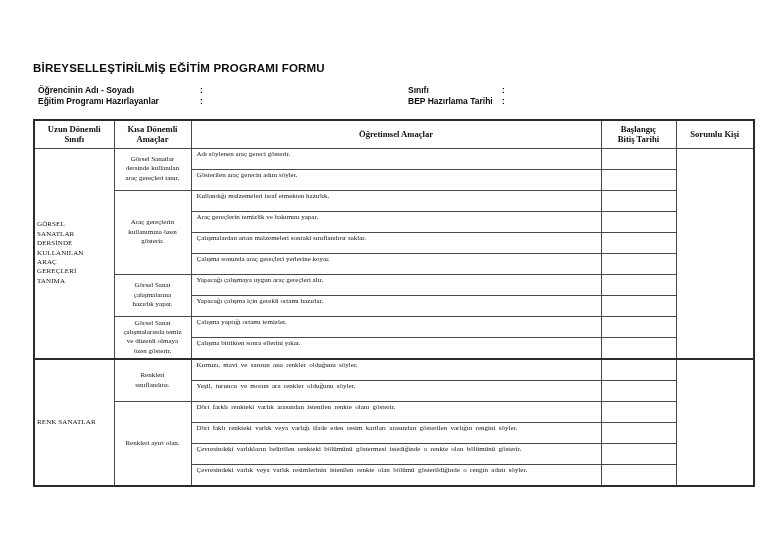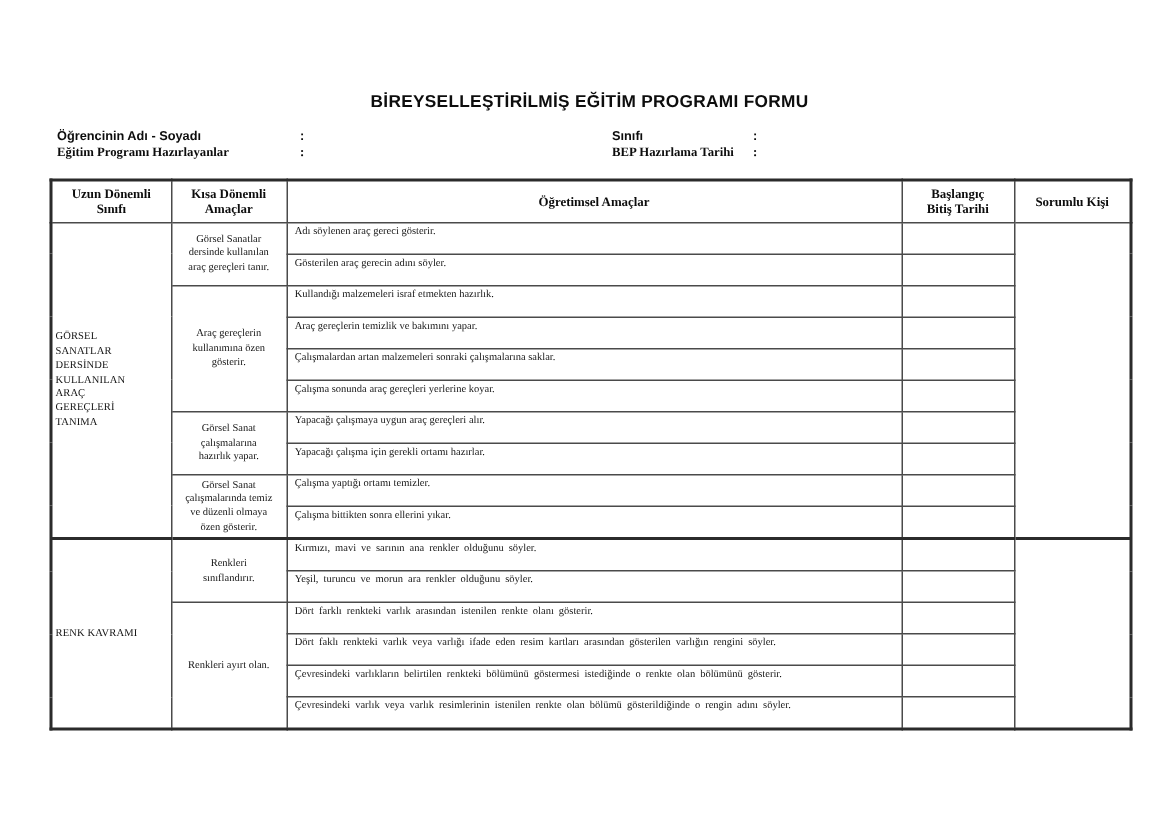--- a/index.html
+++ b/index.html
@@ -1,35 +1,35 @@
 <!DOCTYPE html>
 <html><head>
 <meta charset="utf-8">
 <style>
   html,body{margin:0;padding:0;}
   body{
     width:768px;height:543px;background:#ffffff;position:relative;
     font-family:"Liberation Serif", serif;color:#111;overflow:hidden;
   }
   .doc-title{
-    position:absolute;top:61px;left:33px;width:720px;text-align:center;
+    position:absolute;top:61px;left:33px;width:720px;text-align:left;
     font-family:"Liberation Sans", sans-serif;font-weight:bold;
     font-size:11.5px;line-height:14px;letter-spacing:0.2px;color:#0d0d0d;
     white-space:nowrap;
   }
   .info-line{position:absolute;left:0;width:768px;height:12px;
     font-family:"Liberation Sans", sans-serif;font-weight:bold;
     font-size:8.5px;line-height:12px;color:#0d0d0d;}
   .info-line .lbl{position:absolute;white-space:nowrap;}
   .il-left{left:38px;}
   .il-left-colon{left:200px;}
   .il-right{left:392px;margin-left:16px;}
   .il-right-colon{left:502px;}
   .line1{top:84px;}
-  .line2{top:95px;font-family:Liberation Serif, serif;}
+  .line2{top:95px;}
 
   table.bep{
     position:absolute;left:33px;top:119px;width:720px;
     border-collapse:collapse;table-layout:fixed;
     border:2px solid #2b2b2b;
   }
   table.bep th, table.bep td{
     border:1px solid #4a4a4a;
     overflow:hidden;
   }
@@ -118,21 +118,21 @@
 kullanımına özen
 gösterir.</td>
       <td class="cell-obj">Kullandığı malzemeleri israf etmekten hazırlık.</td>
       <td></td>
     </tr>
     <tr>
       <td class="cell-obj">Araç gereçlerin temizlik ve bakımını yapar.</td>
       <td></td>
     </tr>
     <tr>
-      <td class="cell-obj">Çalışmalardan artan malzemeleri sonraki çalışmalarına saklar.</td>
+      <td class="cell-obj">Çalışmalardan artan malzemeleri sonraki sınıflandırır saklar.</td>
       <td></td>
     </tr>
     <tr>
       <td class="cell-obj">Çalışma sonunda araç gereçleri yerlerine koyar.</td>
       <td></td>
     </tr>
     <tr>
       <td class="cell-short" rowspan="2">Görsel Sanat
 çalışmalarına
 hazırlık yapar.</td>
@@ -150,21 +150,21 @@
 özen gösterir.</td>
       <td class="cell-obj">Çalışma yaptığı ortamı temizler.</td>
       <td></td>
     </tr>
     <tr>
       <td class="cell-obj">Çalışma bittikten sonra ellerini yıkar.</td>
       <td></td>
     </tr>
 
     <tr class="section-start">
-      <td class="cell-long" rowspan="6">RENK  KAVRAMI</td>
+      <td class="cell-long" rowspan="6">RENK  SANATLAR</td>
       <td class="cell-short" rowspan="2">Renkleri
 sınıflandırır.</td>
       <td class="cell-obj wide">Kırmızı, mavi ve sarının ana renkler olduğunu söyler.</td>
       <td></td>
       <td rowspan="6"></td>
     </tr>
     <tr>
       <td class="cell-obj wide">Yeşil, turuncu ve morun ara renkler olduğunu söyler.</td>
       <td></td>
     </tr>

